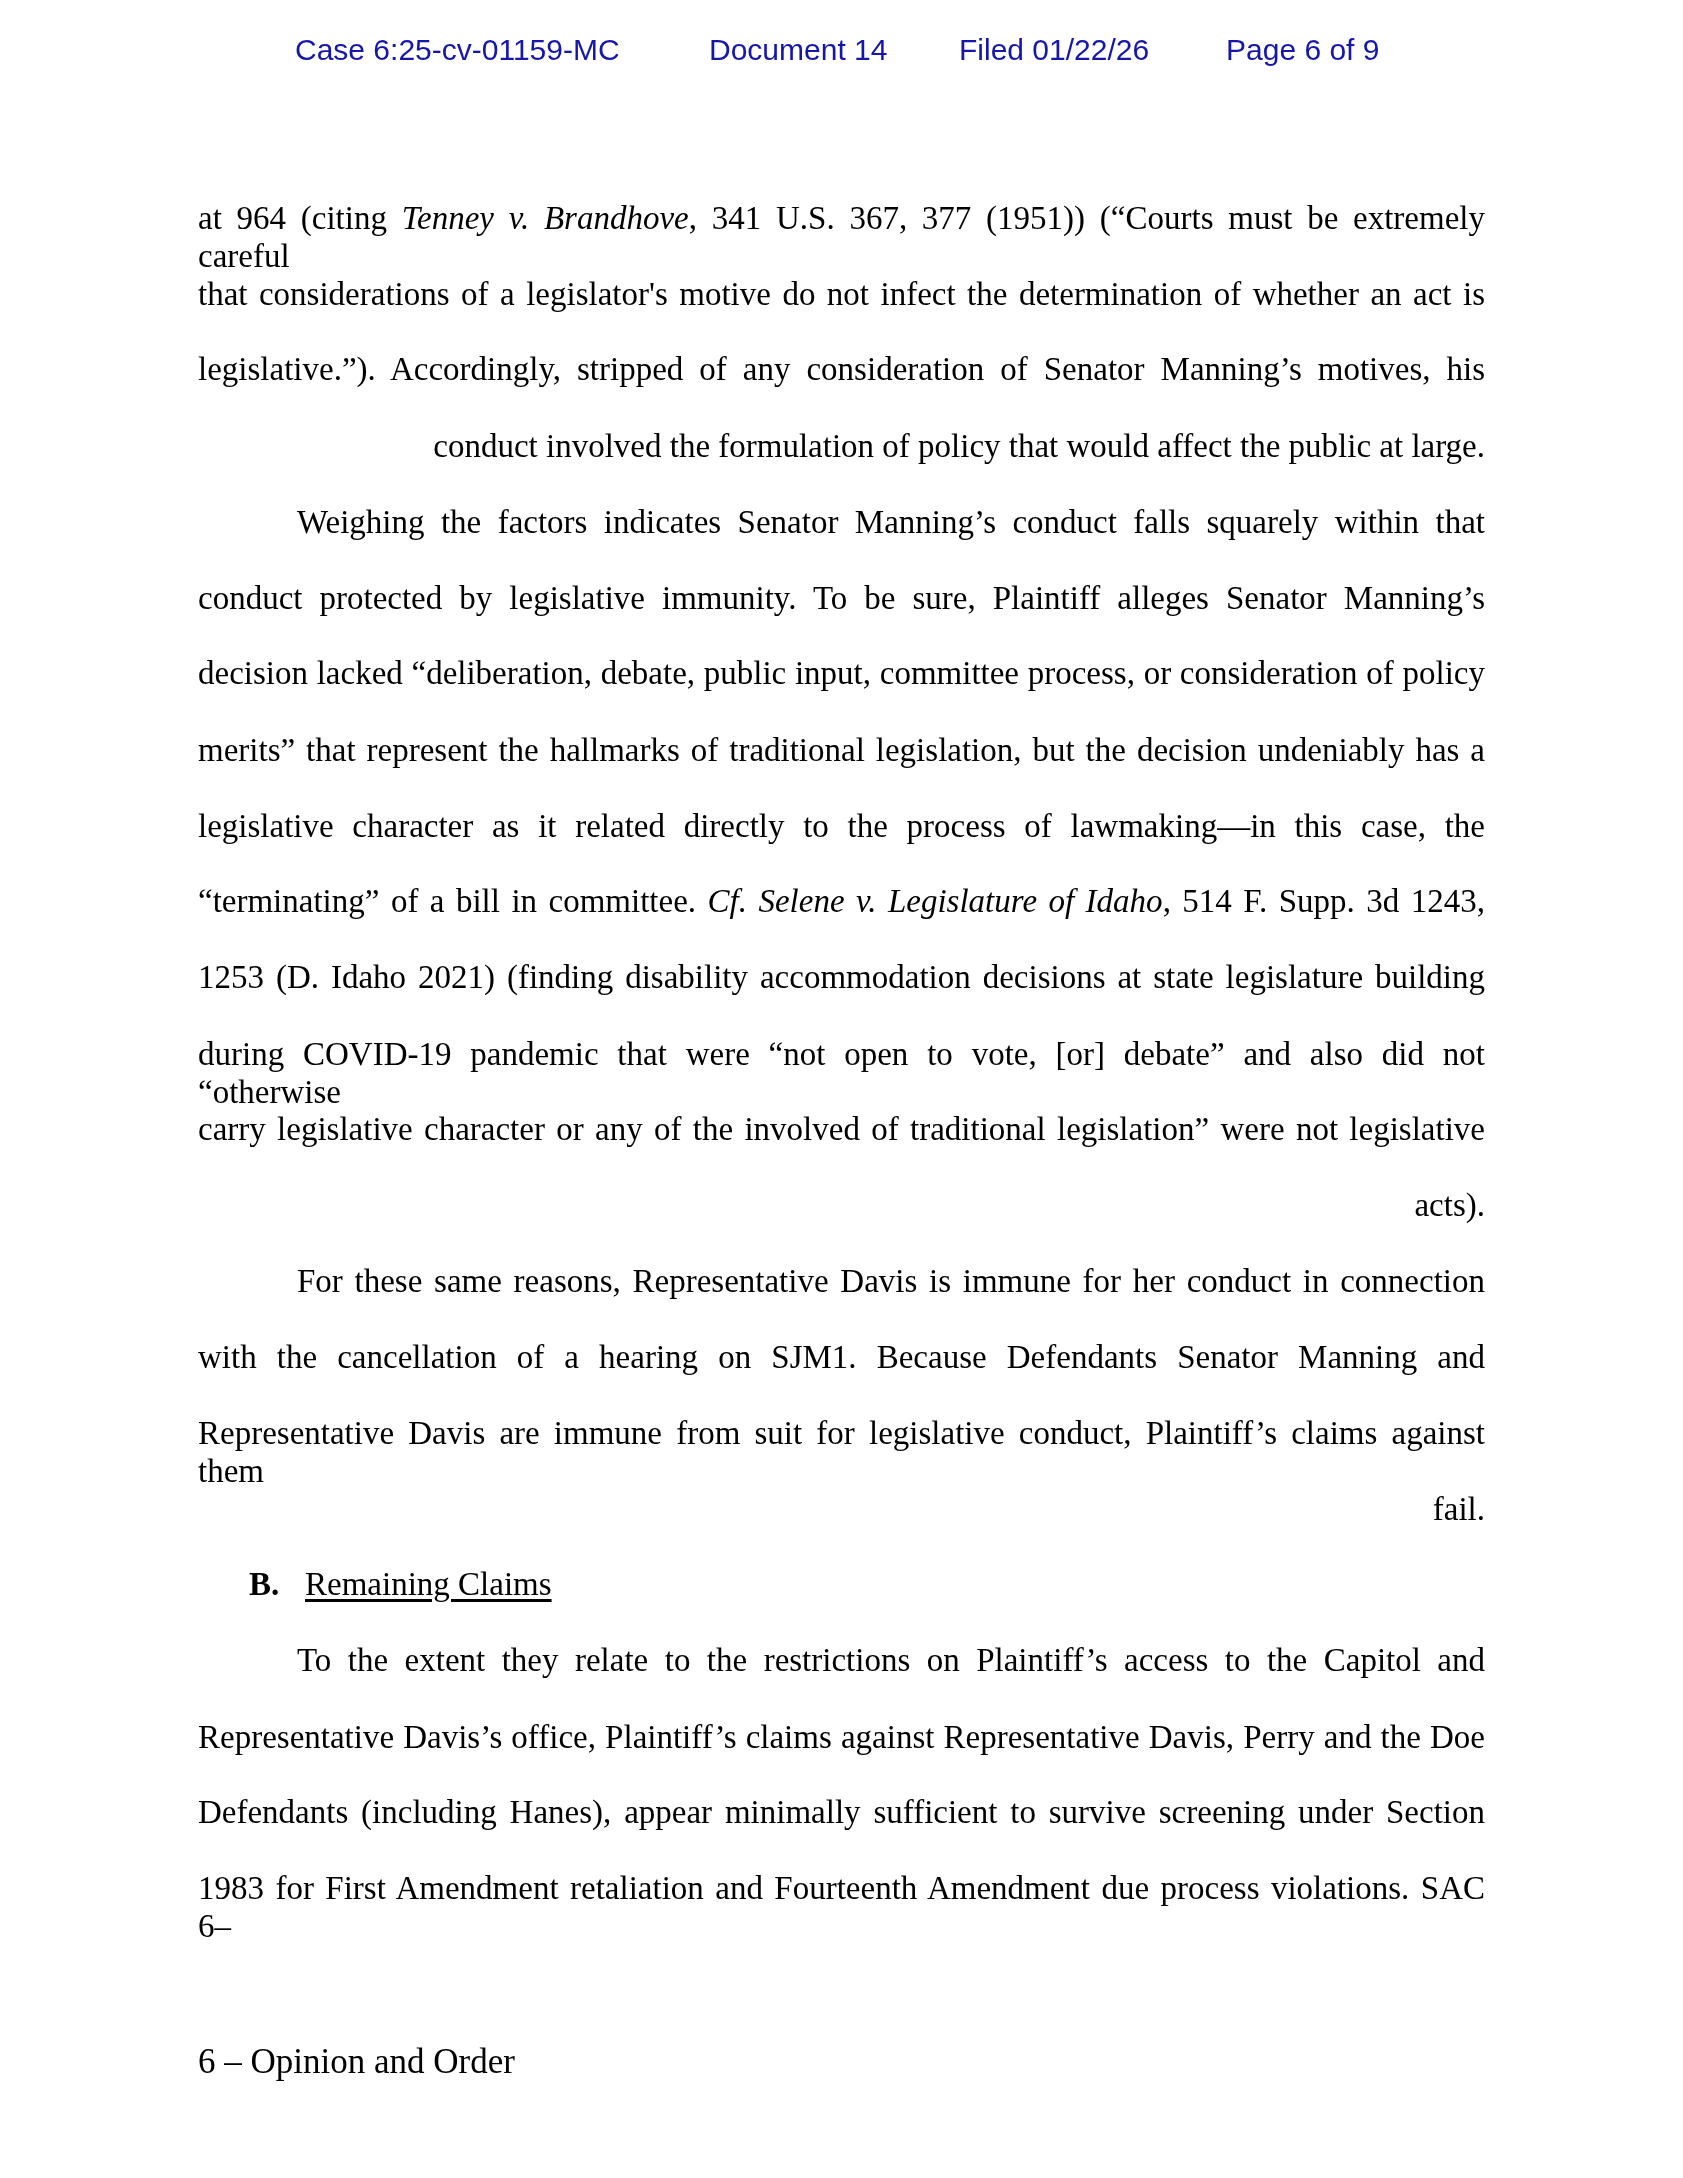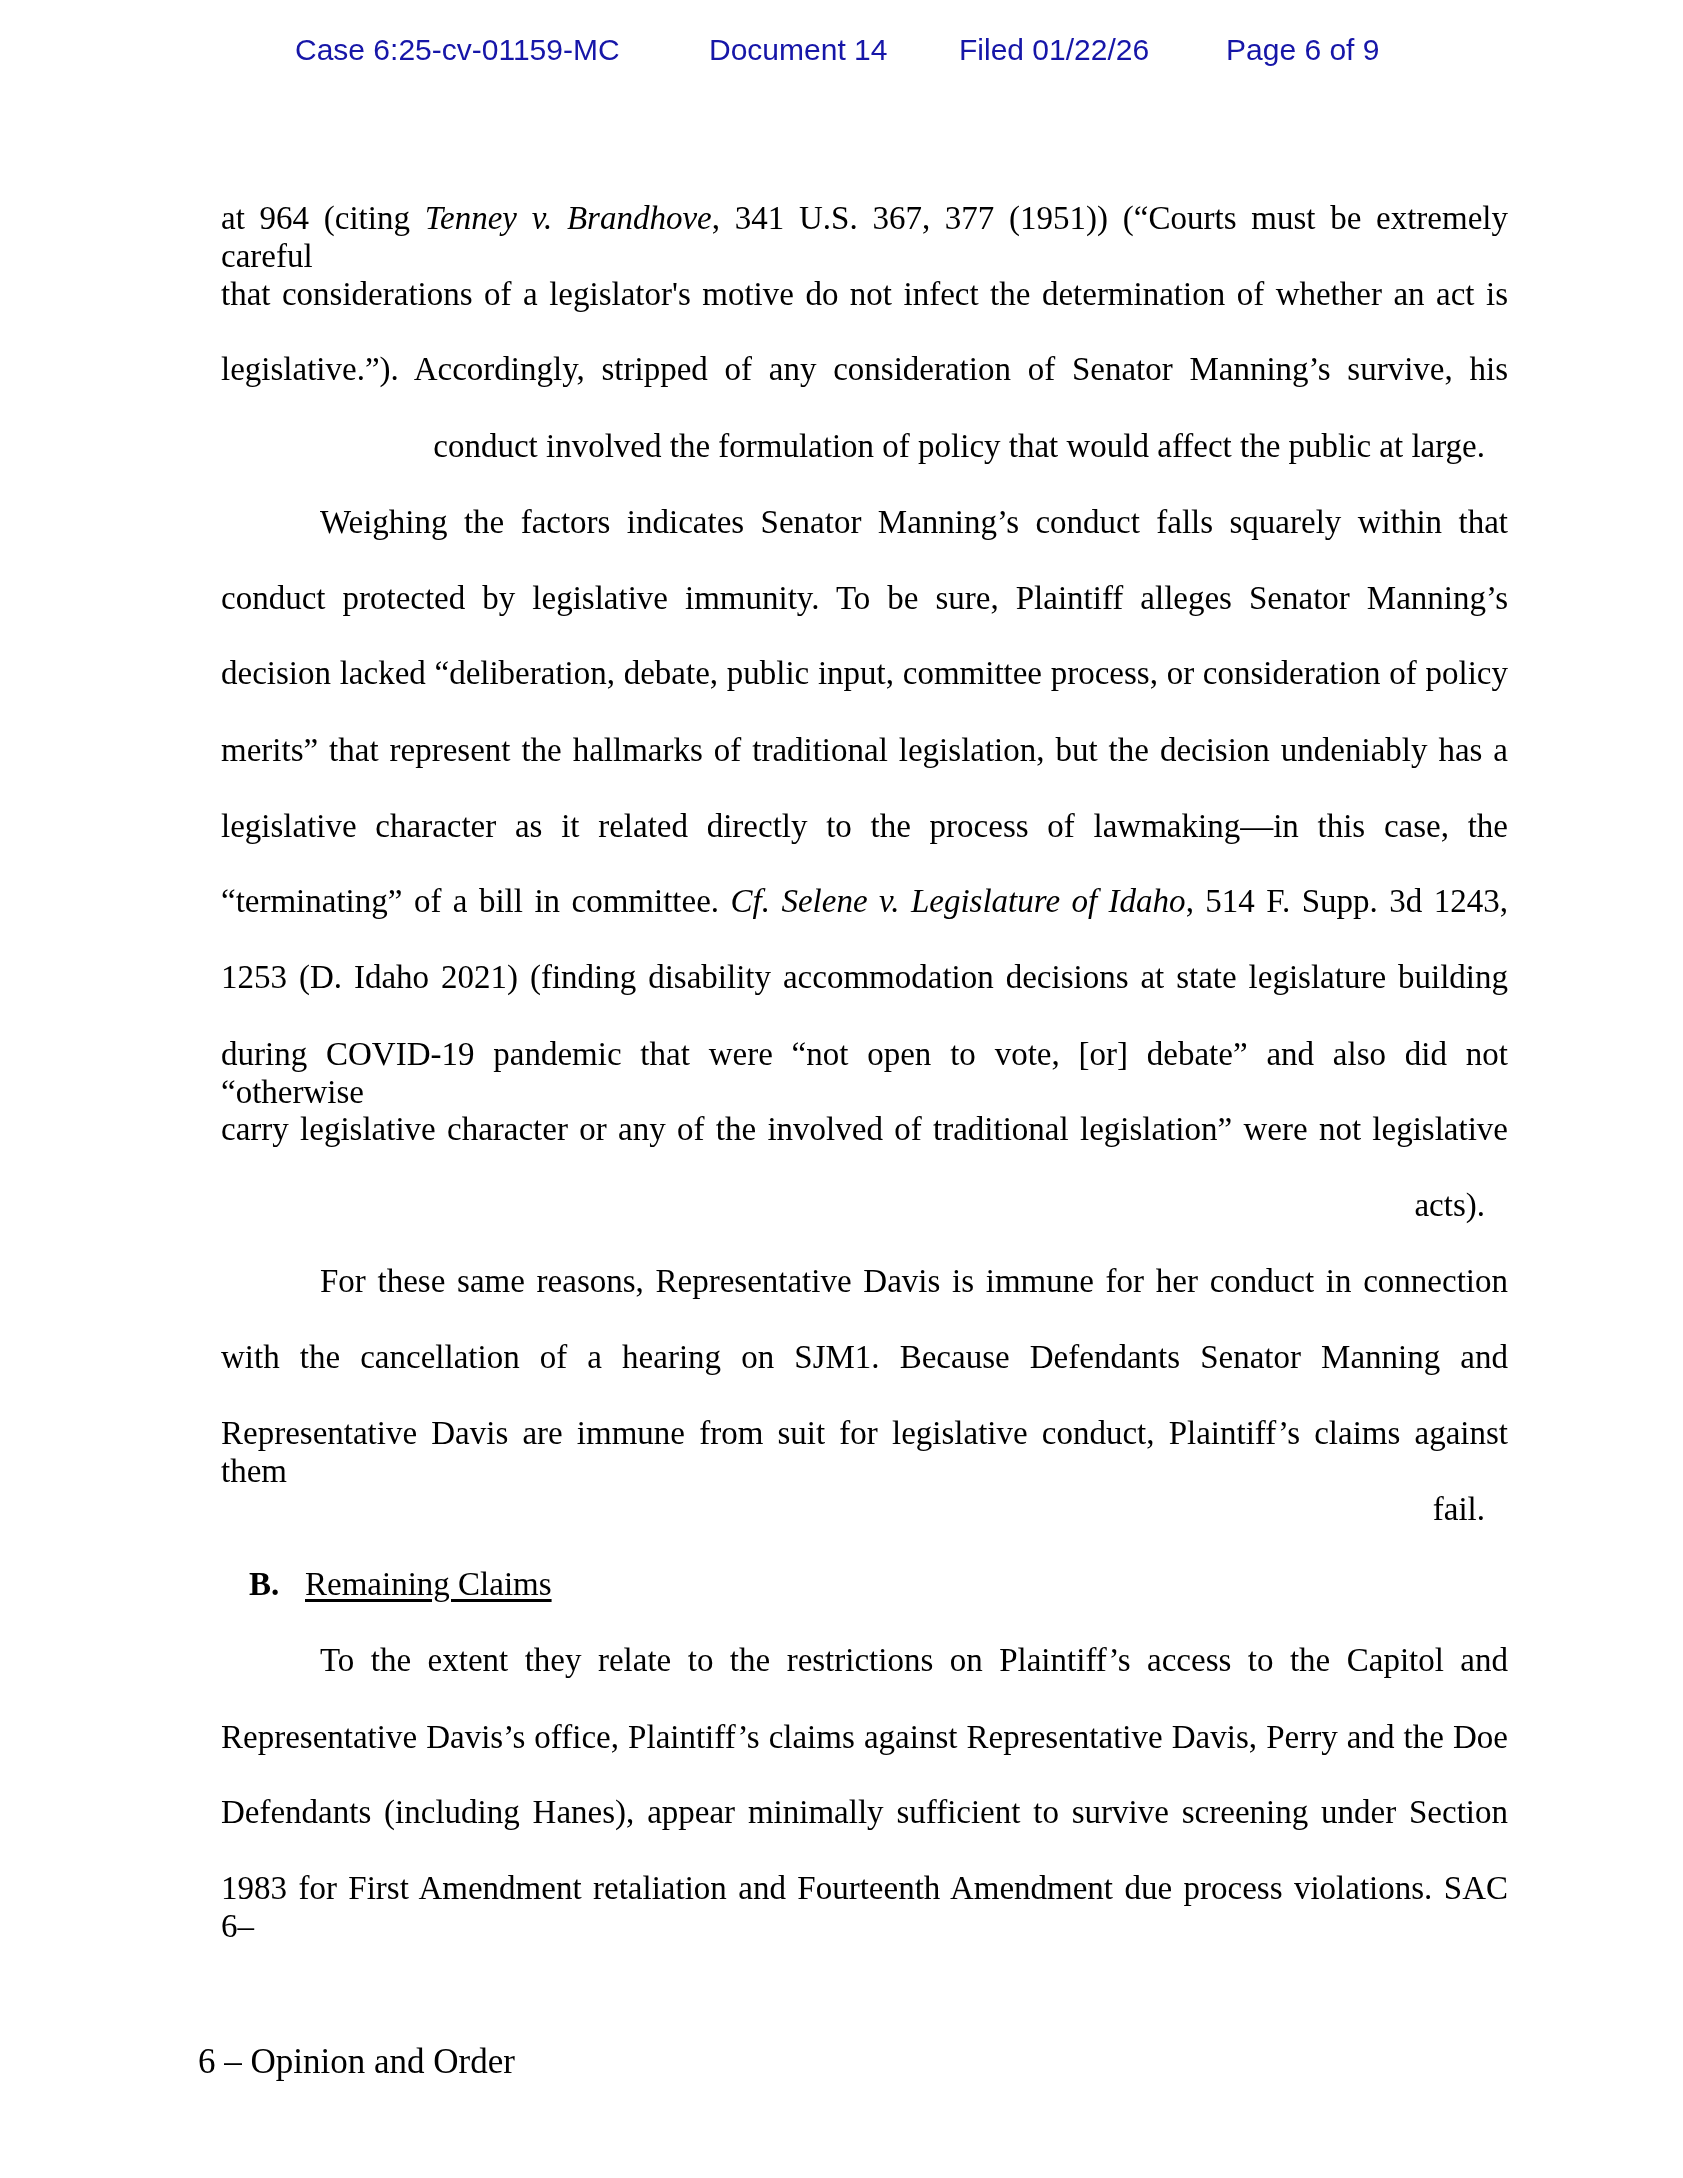--- a/index.html
+++ b/index.html
@@ -2,21 +2,21 @@
 <html><head>
 <meta charset="utf-8">
 <style>
   html, body { margin: 0; padding: 0; background: #ffffff; }
   body { width: 1683px; height: 2178px; position: relative; overflow: hidden; }
   .page { position: absolute; left: 0; top: 0; width: 1683px; height: 1916px; background: #ffffff; }
   .hdr { position: absolute; top: 33px; font-family: "Liberation Sans", sans-serif; font-size: 30px; line-height: 34px; color: #1616a8; white-space: nowrap; }
   .ln { position: absolute; font-family: "Liberation Serif", serif; font-size: 33px; line-height: 38px; color: #000000; white-space: nowrap; }
   .full { left: 198px; width: 1287px; }
   .ind { left: 297px; width: 1188px; }
-  .jus { text-align: justify; text-align-last: justify; white-space: normal; margin-left: 23px; }
+  .jus { text-align: justify; text-align-last: justify; white-space: normal; }
   .lft { text-align: right; }
   .it { font-style: italic; }
   .hd-letter { position: absolute; left: 249px; font-family: "Liberation Serif", serif; font-size: 33px; line-height: 38px; font-weight: bold; color: #000; }
   .hd-title { position: absolute; left: 305px; font-family: "Liberation Serif", serif; font-size: 33px; line-height: 38px; font-weight: normal; text-decoration: underline; text-decoration-thickness: 3px; text-underline-offset: 4px; color: #000000; white-space: nowrap; }
   .ftr { position: absolute; left: 198px; top: 2046px; font-family: "Liberation Serif", serif; font-size: 35px; line-height: 32px; color: #000; white-space: nowrap; }
 </style>
 </head>
 <body>
 
 <div class="page">
@@ -24,21 +24,21 @@
   <div>
     <span class="hdr" style="left:295px">Case 6:25-cv-01159-MC</span>
     <span class="hdr" style="left:709px">Document 14</span>
     <span class="hdr" style="left:959px">Filed 01/22/26</span>
     <span class="hdr" style="left:1226px">Page 6 of 9</span>
   </div>
 
   <div>
     <div class="ln full jus" style="top:199px"><span>at 964 (citing </span><span class="it">Tenney v. Brandhove</span><span>, 341 U.S. 367, 377 (1951)) (“Courts must be extremely careful</span></div>
     <div class="ln full jus" style="top:275px">that considerations of a legislator's motive do not infect the determination of whether an act is</div>
-    <div class="ln full jus" style="top:350px">legislative.”). Accordingly, stripped of any consideration of Senator Manning’s survive, his</div>
+    <div class="ln full jus" style="top:350px">legislative.”). Accordingly, stripped of any consideration of Senator Manning’s motives, his</div>
     <div class="ln full lft" style="top:427px">conduct involved the formulation of policy that would affect the public at large.</div>
   </div>
 
   <div>
     <div class="ln ind jus" style="top:503px">Weighing the factors indicates Senator Manning’s conduct falls squarely within that</div>
     <div class="ln full jus" style="top:579px">conduct protected by legislative immunity. To be sure, Plaintiff alleges Senator Manning’s</div>
     <div class="ln full jus" style="top:654px">decision lacked “deliberation, debate, public input, committee process, or consideration of policy</div>
     <div class="ln full jus" style="top:731px">merits” that represent the hallmarks of traditional legislation, but the decision undeniably has a</div>
     <div class="ln full jus" style="top:807px">legislative character as it related directly to the process of lawmaking—in this case, the</div>
     <div class="ln full jus" style="top:882px"><span>“terminating” of a bill in committee. </span><span class="it">Cf. Selene v. Legislature of Idaho</span><span>, 514 F. Supp. 3d 1243,</span></div>

